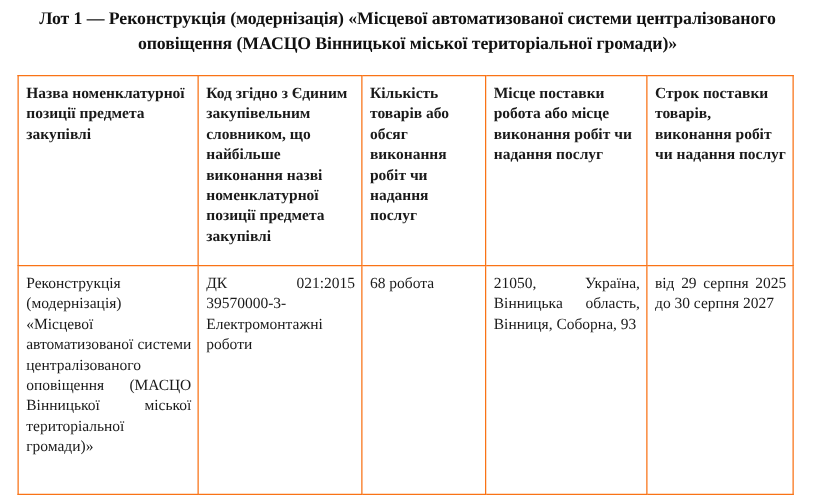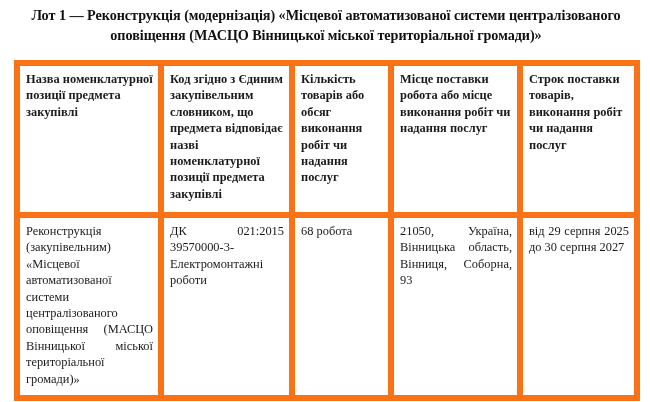--- a/index.html
+++ b/index.html
@@ -42,21 +42,21 @@
   .spec-table {
     position: absolute;
     left: 14px;
     top: 60px;
     width: 620px;
     border-collapse: collapse;
     table-layout: fixed;
   }
   .spec-table td,
   .spec-table th {
-    border: 6px solid #f97316;
+    border: 1px solid #f97316;
     vertical-align: top;
     padding: 5px 5px 4px 6px;
     box-sizing: border-box;
   }
 
   
   .col-1 { width: 144px; }
   .col-2 { width: 131px; }
   .col-3 { width: 99px;  }
   .col-4 { width: 129px; }
@@ -103,37 +103,37 @@
       <col class="col-3">
       <col class="col-4">
       <col class="col-5">
     </colgroup>
     <thead>
       <tr>
         <td>
           <span class="cell-text">Назва номенклатурної позиції предмета закупівлі</span>
         </td>
         <td>
-          <span class="cell-text">Код згідно з Єдиним закупівельним словником, що предмета відповідає назві номенклатурної позиції предмета закупівлі</span>
+          <span class="cell-text">Код згідно з Єдиним закупівельним словником, що найбільше виконання назві номенклатурної позиції предмета закупівлі</span>
         </td>
         <td>
           <span class="cell-text">Кількість товарів або обсяг виконання робіт чи надання послуг</span>
         </td>
         <td>
           <span class="cell-text">Місце поставки робота або місце виконання робіт чи надання послуг</span>
         </td>
         <td>
           <span class="cell-text">Строк поставки товарів, виконання робіт чи надання послуг</span>
         </td>
       </tr>
     </thead>
     <tbody>
       <tr>
         <td class="just">
-          <span class="cell-text">Реконструкція (закупівельним) «Місцевої автоматизованої системи централізованого оповіщення (МАСЦО Вінницької міської територіальної громади)»</span>
+          <span class="cell-text">Реконструкція (модернізація) «Місцевої автоматизованої системи централізованого оповіщення (МАСЦО Вінницької міської територіальної громади)»</span>
         </td>
         <td class="just">
           <span class="cell-text">ДК 021:2015 39570000-3- Електромонтажні роботи</span>
         </td>
         <td>
           <span class="cell-text">68 робота</span>
         </td>
         <td class="just">
           <span class="cell-text">21050, Україна, Вінницька область, Вінниця, Соборна, 93</span>
         </td>

